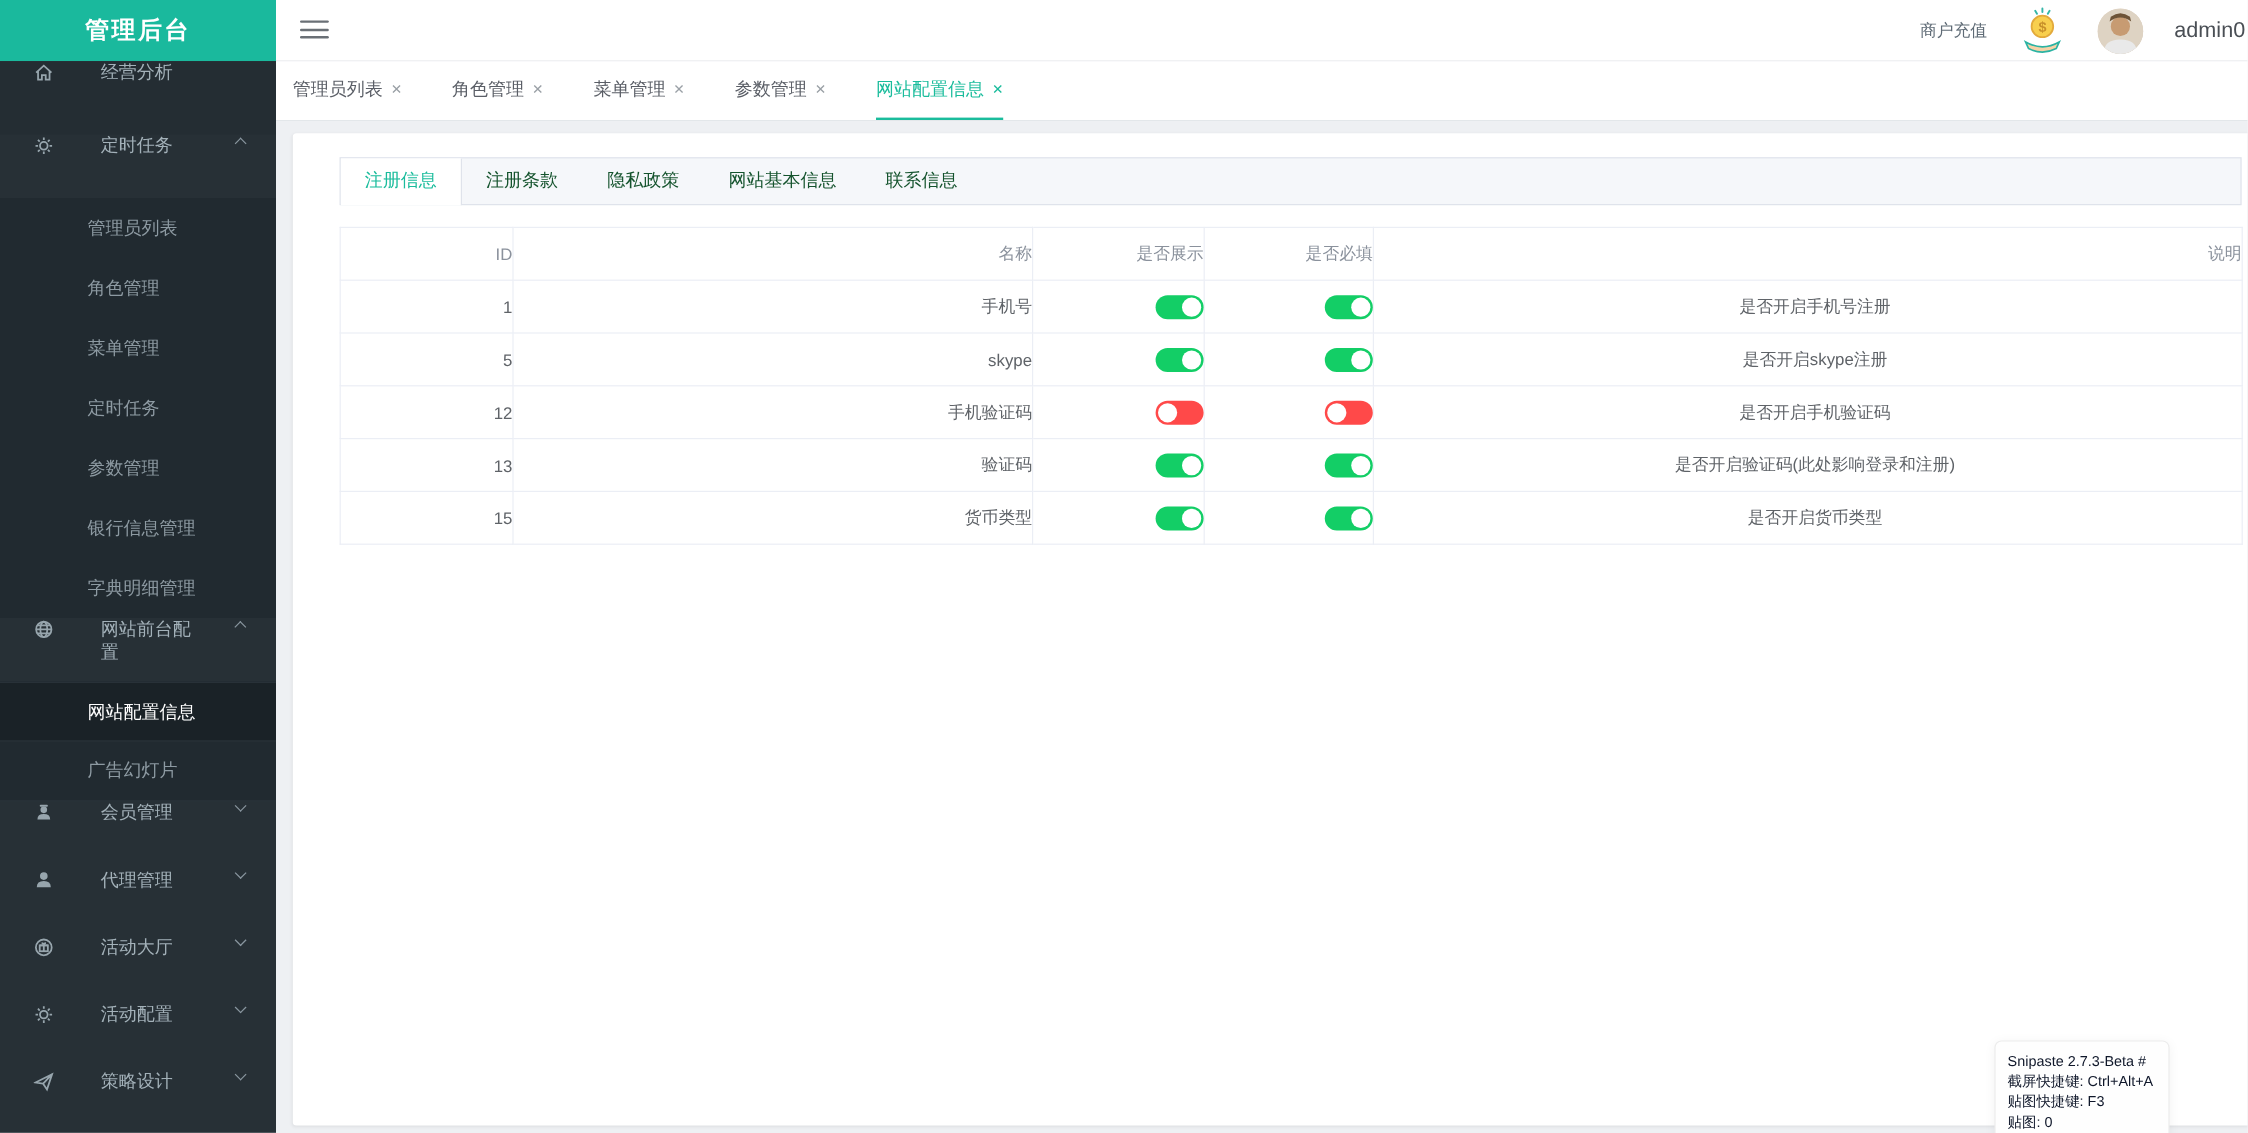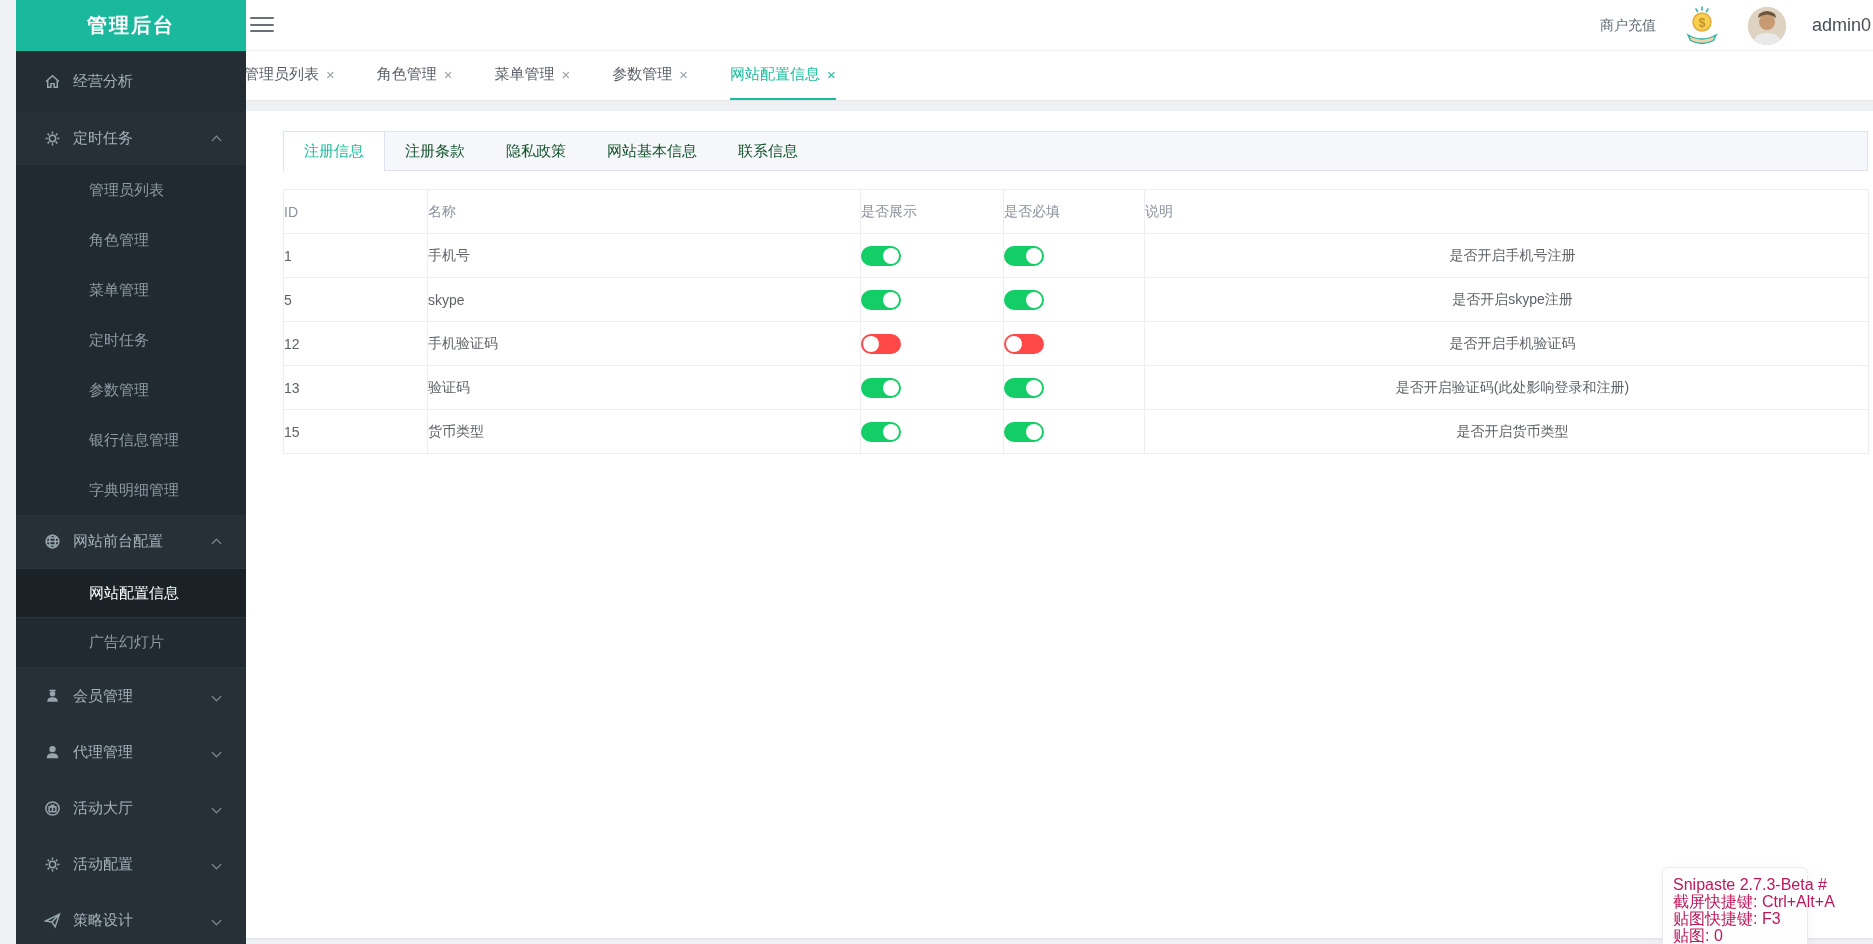--- a/index.html
+++ b/index.html
@@ -1,25 +1,25 @@
 <!DOCTYPE html>
 <html><head>
 <meta charset="utf-8">
 <style>
   * { margin:0; padding:0; box-sizing:border-box; }
   html,body { width:1873px; height:944px; overflow:hidden; background:#eef0f3;
     font-family:"Liberation Sans","DejaVu Sans",sans-serif; }
 
   
-  .sidebar { position:absolute; left:16px; top:0; width:230px; height:944px;
+  .sidebar { position:absolute; left:0; top:0; width:230px; height:944px;
     background:#273036; z-index:5; }
   .logo { height:51px; background:#1ab99d; color:#fff; font-size:20px; font-weight:bold;
     display:flex; align-items:center; justify-content:center; letter-spacing:2px; }
-  .side-item { height:56px; display:flex; align-items:center; color:#a3b1b9;
-    font-size:15px; cursor:pointer; }
+  .side-item { height:56px; display:flex; color:#a3b1b9;
+    font-size:15px; cursor:pointer;gap:27px; }
   .side-item.first { height:61px; background:#242d33; }
   .side-item .sicon { width:18px; height:18px; margin:0 12px 0 27px; flex:0 0 auto;
     display:flex; align-items:center; justify-content:center; }
   .sicon svg { width:17px; height:17px; stroke:#97a5ad; fill:none; stroke-width:1.4; }
   .sicon svg .fillme { fill:#97a5ad; stroke:none; }
   .chev { width:7px; height:7px; border-right:1.5px solid #8a97a0; border-bottom:1.5px solid #8a97a0;
     margin-left:auto; margin-right:26px; transform:rotate(45deg); }
   .chev.up { transform:rotate(-135deg); margin-top:4px; }
   .group-head { height:53px; }
   .submenu { background:#212a30; }
@@ -59,39 +59,39 @@
     padding:20px 17px 0 39px; }
 
   .etabs { width:1585px; }
   .etabs-header { display:flex; background:#f5f7fa; border:1px solid #dfe3eb; height:40px; }
   .etab { padding:0 20px; line-height:38px; font-size:15px; color:#14532d; cursor:pointer;
     border-right:1px solid transparent; }
   .etab.active { background:#fff; color:#1abc9c; border-right:1px solid #dfe3eb;
     height:39px; }
 
   table.cfg { width:1585px; table-layout:fixed; border-collapse:collapse; margin-top:18px; }
-  .cfg th, .cfg td { border:1px solid #ebeef5; height:44px; text-align:left;
+  .cfg th, .cfg td { border:1px solid #ebeef5; height:44px; text-align:right;
     font-size:14px; font-weight:normal; }
   .cfg th { color:#8a919c; }
   .cfg td { color:#5f6368; }
   .cfg td.desc, .cfg th.desc-h { }
   .cfg td.desc { text-align:center; padding-left:12px; }
 
   .toggle { width:40px; height:20px; border-radius:10px; position:relative;
     display:inline-block; vertical-align:middle; cursor:pointer; }
   .toggle::after { content:""; position:absolute; width:16px; height:16px; border-radius:50%;
     background:#fff; top:2px; }
   .toggle.on { background:#13ce66; } .toggle.on::after { right:2px; }
   .toggle.off { background:#ff4949; } .toggle.off::after { left:2px; }
 
   
   .snipaste { position:absolute; left:1662px; top:867px; width:146px;
     background:#fefefe; border:1px solid #ececec; border-radius:6px;
     box-shadow:0 2px 10px rgba(0,0,0,.05); padding:8px 10px; z-index:20; }
-  .snipaste div { font-size:16px; color:#be185d; line-height:17px; white-space:nowrap; }
+  .snipaste div { font-size:12px; color:#0f172a; line-height:17px; white-space:nowrap; }
 </style>
 </head>
 <body>
 
 <div class="sidebar">
   <div class="logo">管理后台</div>
 
   <div class="side-item first">
     <span class="sicon">
       <svg viewBox="0 0 16 16">

